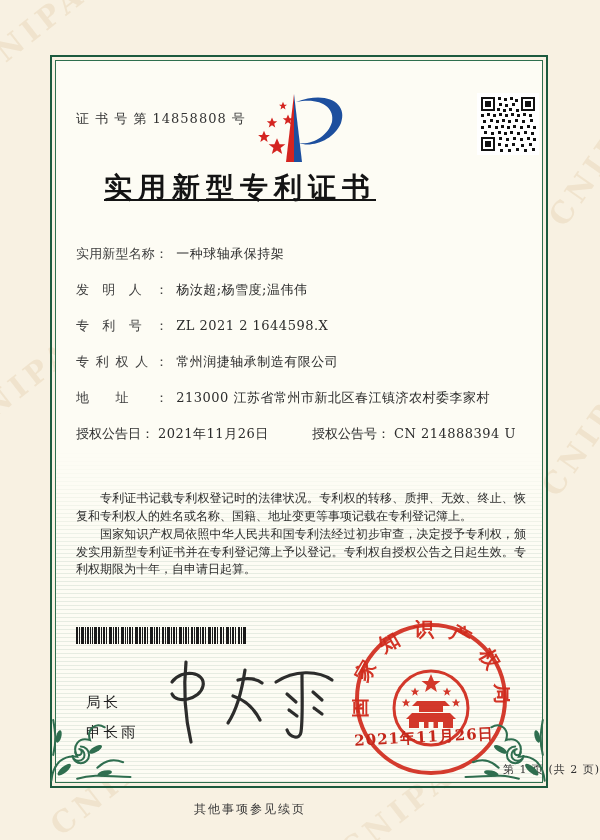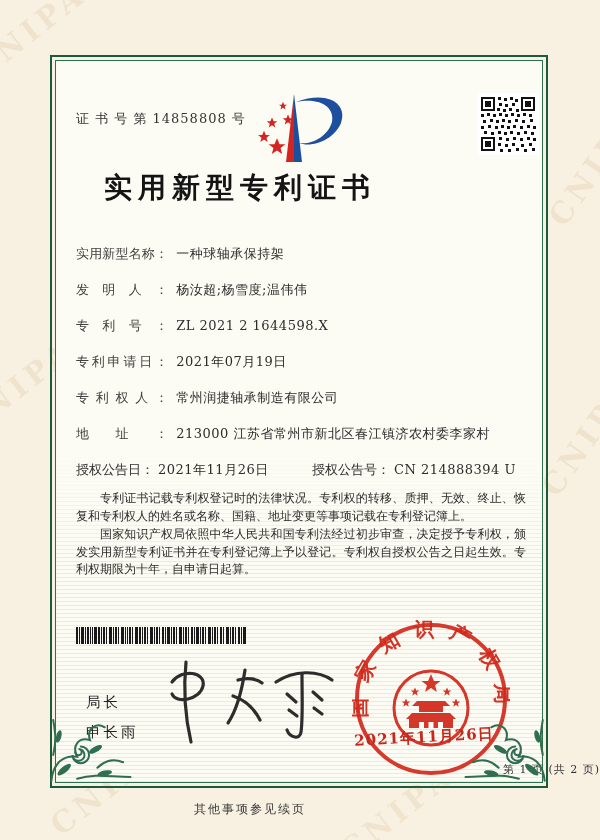--- a/index.html
+++ b/index.html
@@ -29,21 +29,21 @@
       mask-image:linear-gradient(to top,#000 65%,transparent);}
   .ornament{position:absolute;z-index:5;width:92px;height:92px;}
   .orn-bl{left:44px;top:696px;}
   .orn-br{left:460px;top:696px;transform:scaleX(-1);}
   
   .content{position:absolute;inset:0;z-index:4;}
   .cert-no{position:absolute;left:76px;top:110px;font-size:13px;letter-spacing:1px;color:#333;}
   .logo{position:absolute;left:252px;top:90px;}
   .qr{position:absolute;left:477px;top:93px;}
   .title{position:absolute;left:0;width:480px;top:169px;text-align:center;
-         font-size:28px;font-weight:bold;letter-spacing:6px;color:#141414;}
+         font-size:28px;font-weight:bold;letter-spacing:6px;color:#141414;text-decoration:underline;}
   .fields{position:absolute;left:76px;top:247px;width:450px;font-size:13px;}
   .frow{line-height:14px;margin-bottom:22px;white-space:nowrap;}
   .flabel{display:inline-block;width:92px;text-align:justify;text-align-last:justify;
           vertical-align:top;color:#404040;}
   .fvalue{color:#2c2c2c;margin-left:4px;letter-spacing:.5px;}
   .grant-row{position:relative;white-space:nowrap;}
   .grant-right{position:absolute;left:236px;top:0;}
   .paras{position:absolute;left:76px;top:490px;width:450px;font-size:12px;
          line-height:17.5px;text-align:justify;color:#2c2c2c;}
   .paras p{margin:0 0 1px 0;text-indent:2em;}
@@ -215,24 +215,20 @@
     </div>
     <div class="frow">
       <span class="flabel">发明人：</span>
       <span class="fvalue">杨汝超;杨雪度;温伟伟</span>
     </div>
     <div class="frow">
       <span class="flabel">专利号：</span>
       <span class="fvalue">ZL 2021 2 1644598.X</span>
     </div>
     <div class="frow">
-      <span class="flabel">专利申请日：</span>
-      <span class="fvalue">2021年07月19日</span>
-    </div>
-    <div class="frow">
       <span class="flabel">专利权人：</span>
       <span class="fvalue">常州润捷轴承制造有限公司</span>
     </div>
     <div class="frow">
       <span class="flabel">地址：</span>
       <span class="fvalue">213000 江苏省常州市新北区春江镇济农村委李家村</span>
     </div>
     <div class="frow grant-row">
       <span>授权公告日：</span><span class="fvalue">2021年11月26日</span>
       <span class="grant-right">

